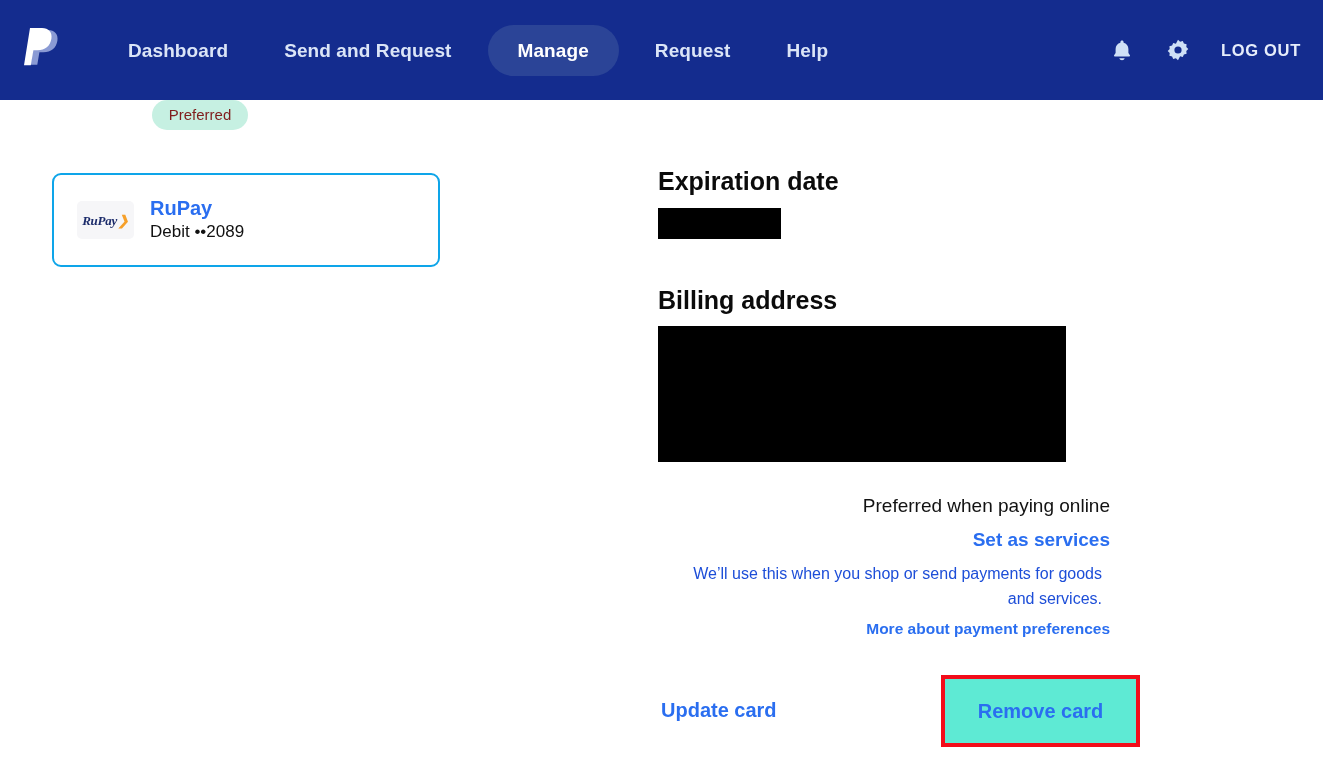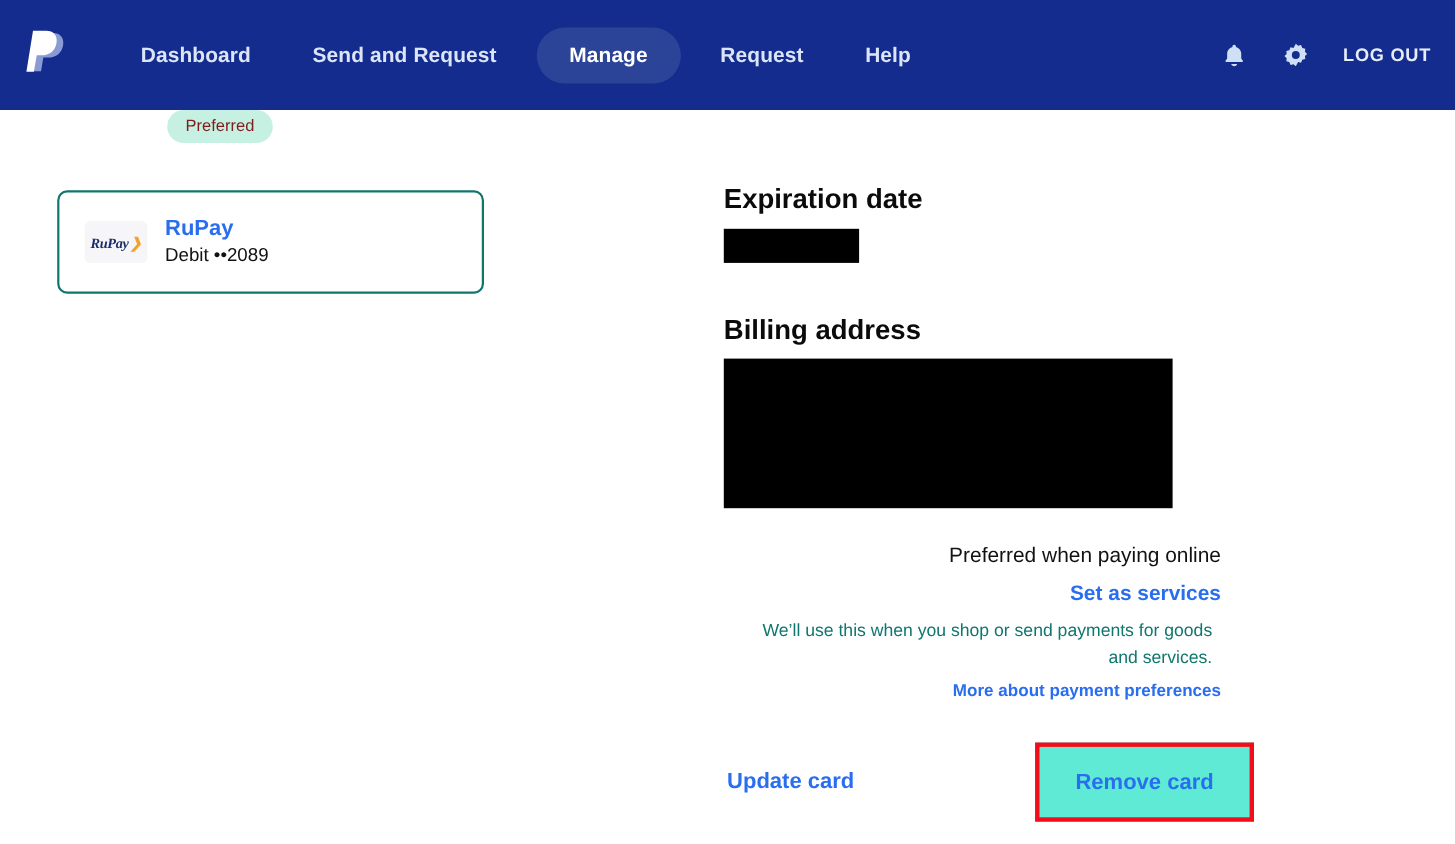--- a/index.html
+++ b/index.html
@@ -100,21 +100,21 @@
     margin-top: -2px;
   }
 
   
   .card-tile {
     position: absolute;
     left: 52px;
     top: 173px;
     width: 388px;
     height: 94px;
-    border: 2px solid #0f766e;
+    border: 2px solid #0ea5e9;
     border-radius: 9px;
     background: #ffffff;
     display: flex;
     align-items: center;
     cursor: pointer;
   }
   .card-logo {
     width: 57px;
     height: 38px;
     margin-left: 23px;
@@ -203,21 +203,21 @@
     font-size: 19px;
     font-weight: 700;
     color: #2a6ef0;
     margin-top: 10px;
     line-height: 1.3;
     cursor: pointer;
     text-decoration: none;
   }
   .pref-desc {
     font-size: 16px;
-    color: #0f766e;
+    color: #1d4ed8;
     line-height: 1.55;
     margin-top: 9px;
     padding: 0 8px;
   }
   .pref-more {
     display: inline-block;
     font-size: 15.5px;
     font-weight: 700;
     color: #2a6ef0;
     margin-top: 9px;

